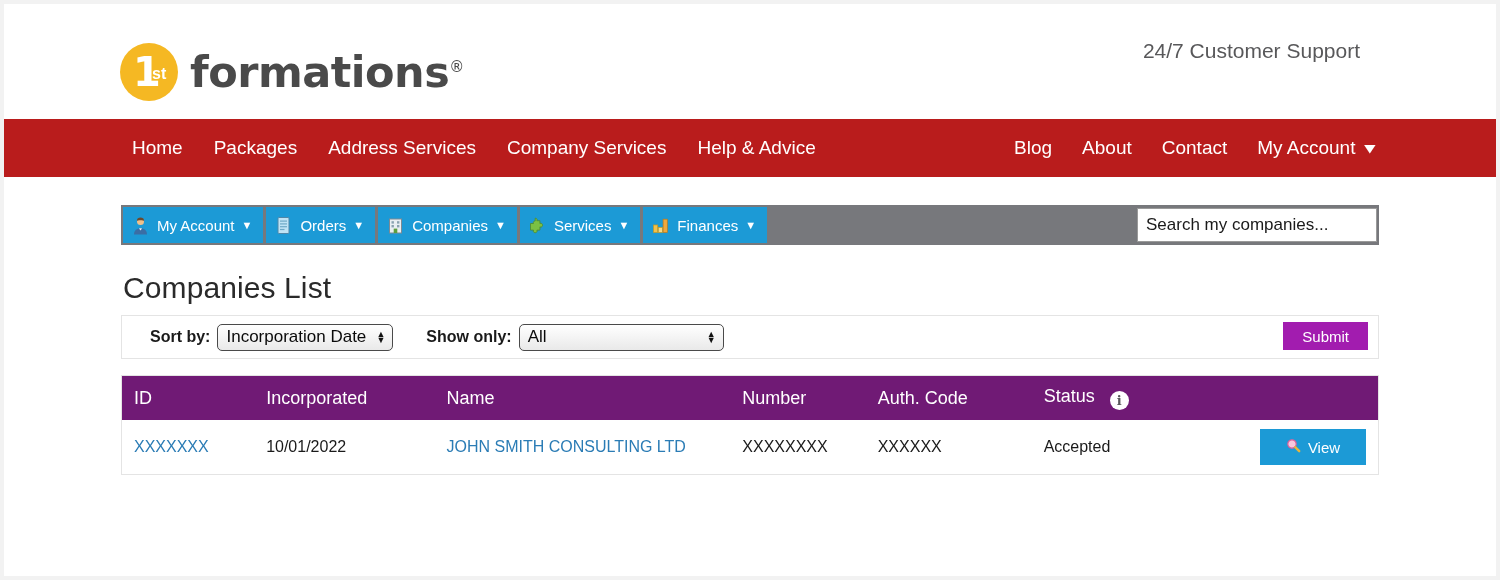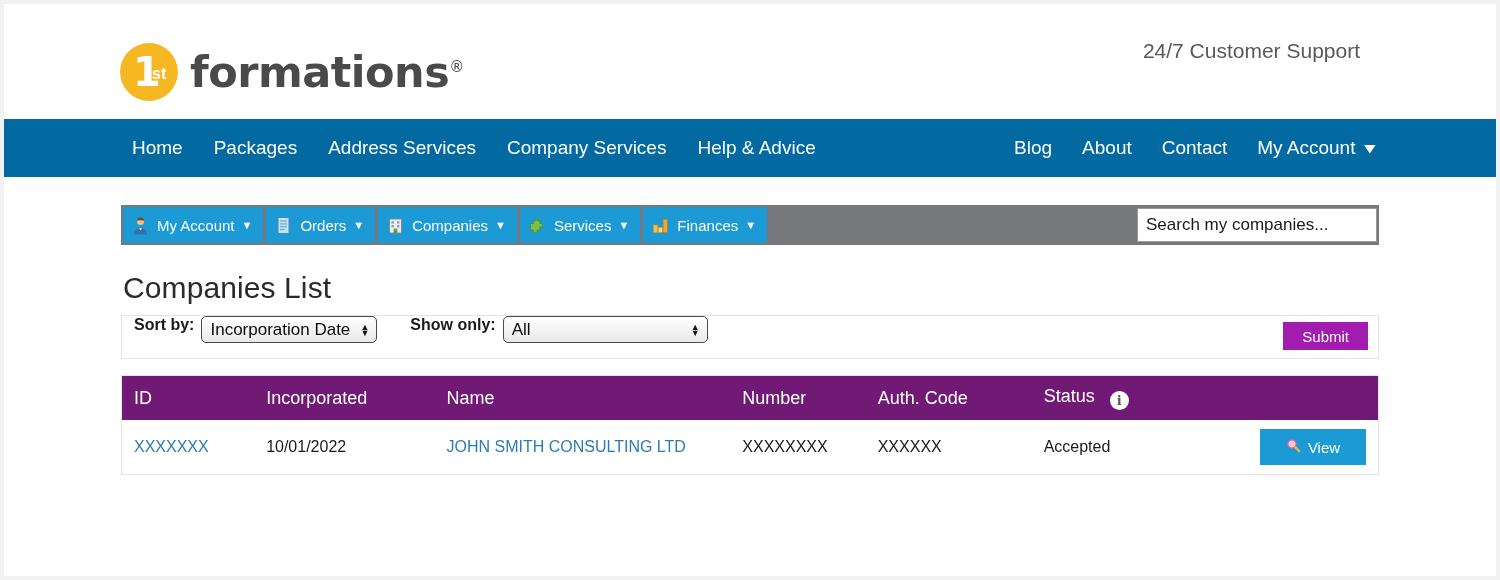--- a/index.html
+++ b/index.html
@@ -117,21 +117,21 @@
     font-size: 31px;
     color: #2196c9;
     letter-spacing: 0px;
     white-space: nowrap;
     line-height: 34px;
   }
 
   
   .main-nav {
     height: 58px;
-    background: #0369a1;
+    background: #b91c1c;
     display: flex;
     align-items: center;
     position: relative;
   }
   .nav-left {
     display: flex;
     align-items: center;
     margin-left: 128px;
     gap: 31px;
   }
@@ -236,22 +236,22 @@
     margin: 26px 0 10px 2px;
     font-weight: normal;
     letter-spacing: 0.1px;
   }
 
   
   .filter-bar {
     height: 44px;
     border: 1px solid #e4e4e4;
     display: flex;
-    align-items: flex-start;
-    padding: 0 10px 0 12px;
+    align-items: center;
+    padding: 0 10px 0 28px;
     box-sizing: border-box;
     position: relative;
     background: #ffffff;
   }
   .f-label {
     font-size: 16px;
     color: #1a1a1a;
     font-weight: bold;
     margin-right: 7px;
     white-space: nowrap;

